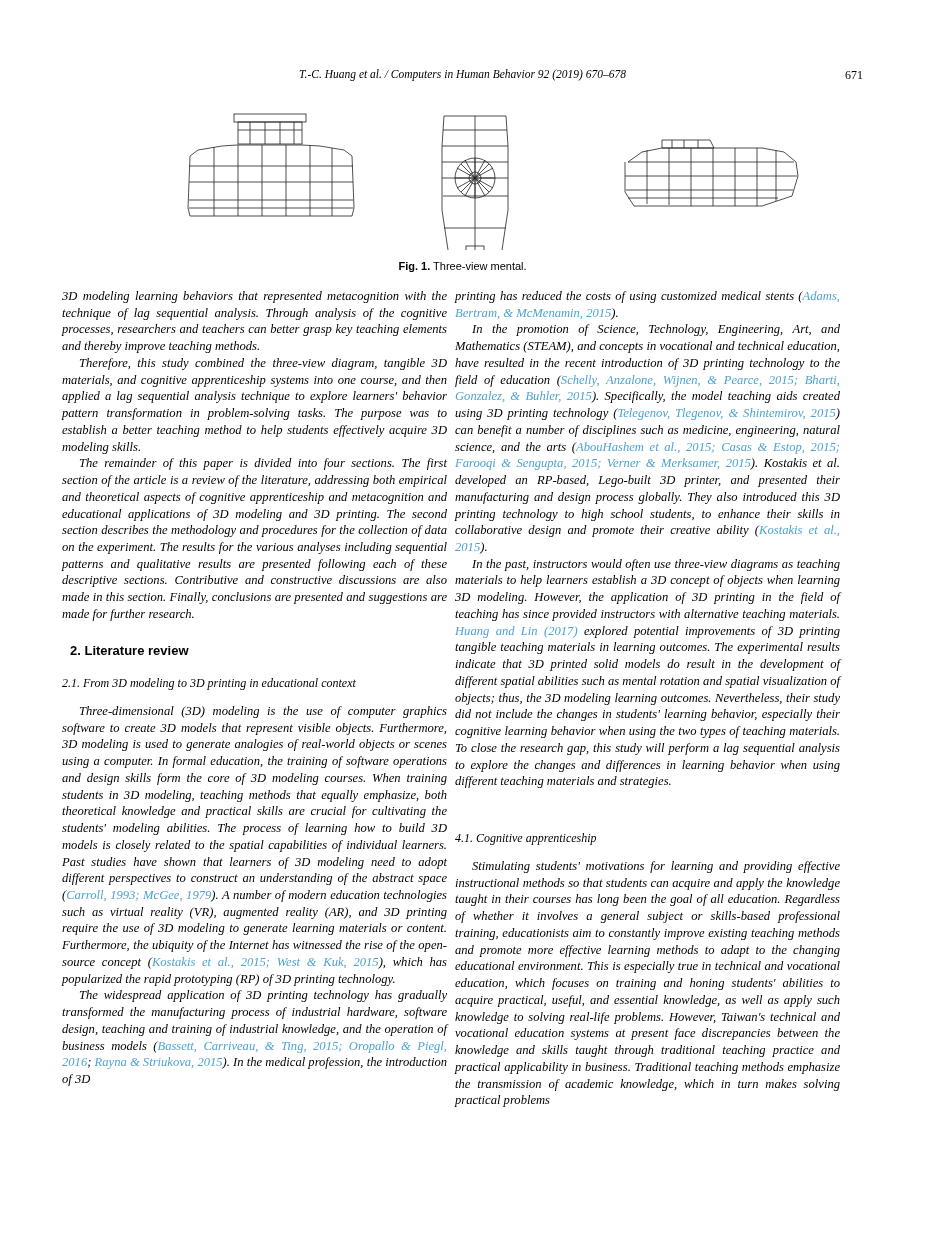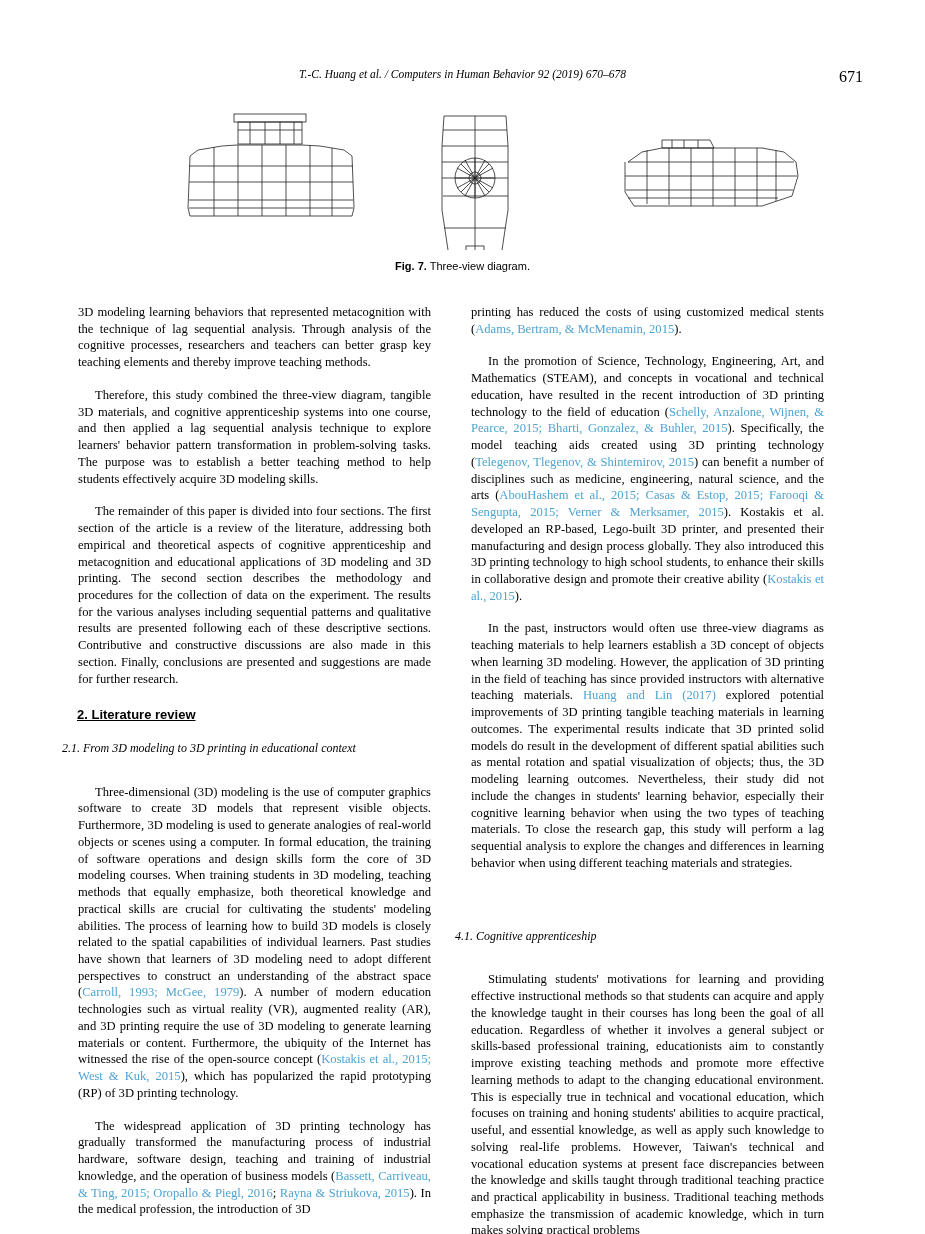--- a/index.html
+++ b/index.html
@@ -38,21 +38,21 @@
     left: 0; right: 0;
     text-align: center;
     font-style: italic;
     font-family: "Liberation Serif", serif;
   }
   .runhead .pageno {
     position: absolute;
     right: 0;
     top: 0;
     font-style: normal;
-    font-size: 16px;
+    font-size: 12px;
   }
   
   .figure-block {
     position: absolute;
     top: 100px;
     left: 62px;
     width: 801px;
     height: 180px;
   }
   .figure-canvas {
@@ -85,34 +85,34 @@
     height: 905px;
     font-size: 12.6px;
     line-height: 1.33;
     text-align: justify;
     -webkit-hyphens: auto;
     hyphens: auto;
   }
   .col.left { left: 0; }
   .col.right { left: 393px; }
   p.para {
-    margin: 16px;
+    margin: 0;
     text-indent: 17px;
     text-align: justify;
+    font-style: italic;
   }
   p.para.noindent { text-indent: 0; }
   .ref { color: #4ea3d1; }
   h2.section {
     font-size: 13px;
     font-weight: bold;
     font-family: "Liberation Sans", sans-serif;
-    margin: 19px 0 0 15px;
+    margin: 19px 0 0 8px;
     text-indent: 0;
     text-align: left;
-    text-decoration: underline;
   }
   h3.subsection {
     font-size: 12px;
     font-style: italic;
     font-weight: normal;
     font-family: "Liberation Serif", serif;
     margin: 17px 0 0 0;
     text-indent: 0;
     text-align: left;
   }
@@ -208,22 +208,22 @@
           <line x1="607" y1="48" x2="607" y2="105"></line>
           <line x1="629" y1="48" x2="629" y2="106"></line>
           <line x1="651" y1="48" x2="651" y2="106"></line>
           <line x1="673" y1="48" x2="673" y2="106"></line>
           <line x1="695" y1="48" x2="695" y2="106"></line>
           <line x1="714" y1="50" x2="714" y2="101"></line>
         </g>
       </g>
     </svg>
     <div class="figure-caption">
-      <span class="lbl">Fig. 7.</span>
-      <span>Three-view diagram.</span>
+      <span class="lbl">Fig. 1.</span>
+      <span>Three-view mental.</span>
     </div>
   </div>
 
   <div class="columns">
 
     <div class="col left">
 
       <p class="para noindent">3D modeling learning behaviors that represented metacognition with the technique of lag sequential analysis. Through analysis of the cognitive processes, researchers and teachers can better grasp key teaching elements and thereby improve teaching methods.</p>
       <p class="para">Therefore, this study combined the three-view diagram, tangible 3D materials, and cognitive apprenticeship systems into one course, and then applied a lag sequential analysis technique to explore learners' behavior pattern transformation in problem-solving tasks. The purpose was to establish a better teaching method to help students effectively acquire 3D modeling skills.</p>
       <p class="para">The remainder of this paper is divided into four sections. The first section of the article is a review of the literature, addressing both empirical and theoretical aspects of cognitive apprenticeship and metacognition and educational applications of 3D modeling and 3D printing. The second section describes the methodology and procedures for the collection of data on the experiment. The results for the various analyses including sequential patterns and qualitative results are presented following each of these descriptive sections. Contributive and constructive discussions are also made in this section. Finally, conclusions are presented and suggestions are made for further research.</p>

